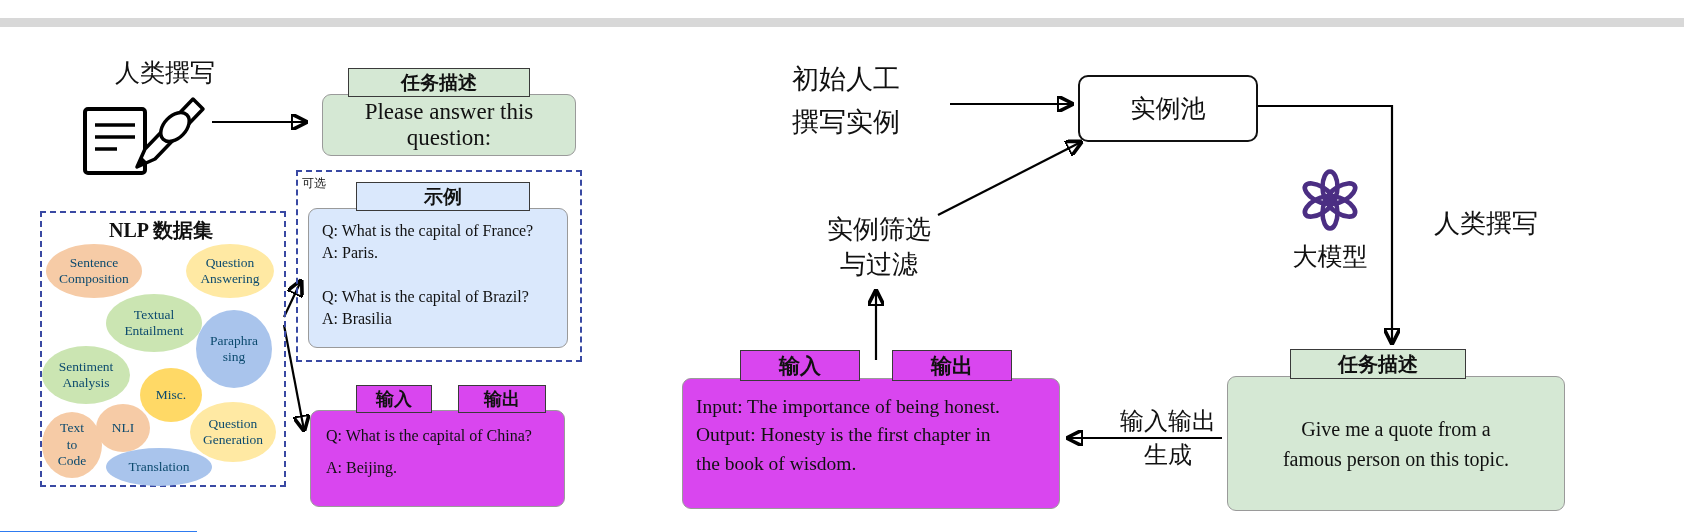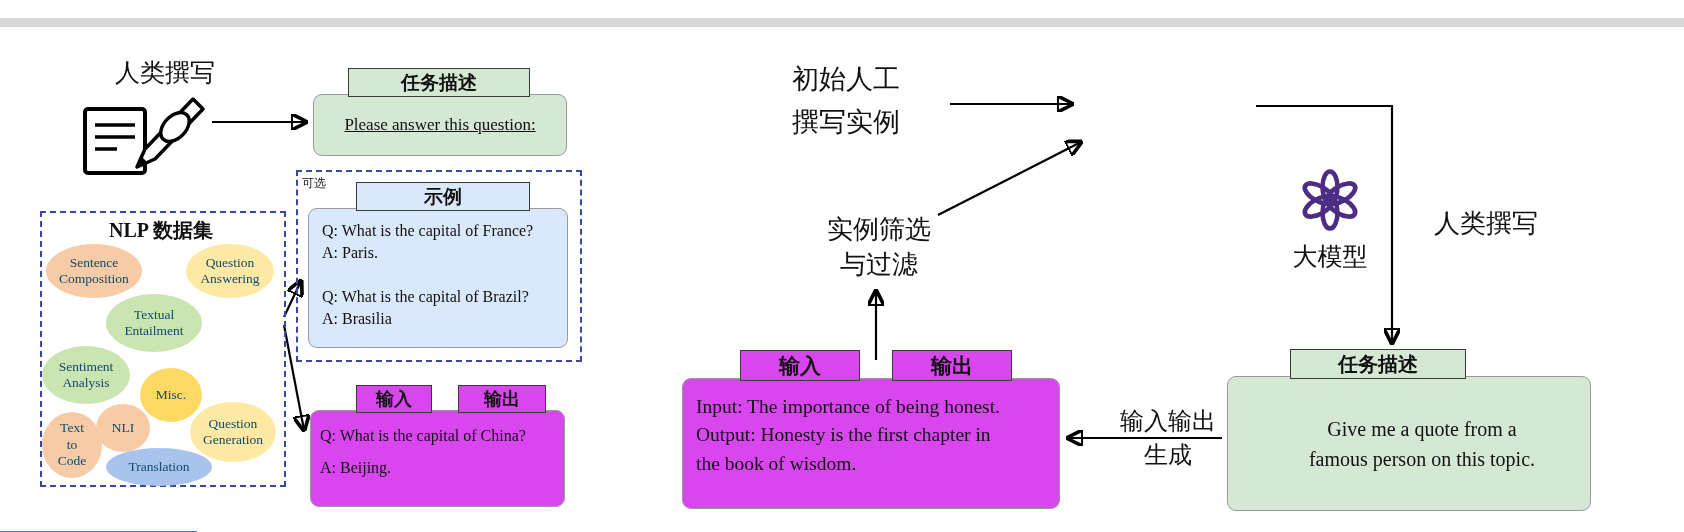--- a/index.html
+++ b/index.html
@@ -64,31 +64,33 @@
 
   <svg class="abs" style="left:80px;top:78px;width:128px;height:84px;z-index:3;" viewBox="0 0 128 84">
     <rect x="5" y="13" width="60" height="64" rx="3" fill="#fff" stroke="#000" stroke-width="4"></rect>
     <path d="M15 29 H55 M15 41 H55 M15 53 H37" stroke="#000" stroke-width="3.4" fill="none"></path>
     <path d="M113 3 L123 13 L75 63 L57 71 L65 53 Z" fill="#fff" stroke="#000" stroke-width="3.5" stroke-linejoin="round"></path>
     <path d="M62 61 L57 71 L67 66 Z" fill="#000"></path>
     <ellipse cx="95" cy="31" rx="17" ry="11" transform="rotate(-46 95 31)" fill="#fff" stroke="#000" stroke-width="3.5"></ellipse>
   </svg>
 
   <div class="tab fill-green" style="left:348px;top:50px;width:180px;height:27px;font-size:19px;">任务描述</div>
-  <div class="bodybox fill-green center-flex" style="left:313px;top:76px;width:252px;height:60px;font-size:17px;text-decoration:underline;">Please answer this question:</div>
+  <div class="bodybox fill-green center-flex" style="left:322px;top:76px;width:252px;height:60px;font-size:23px;">Please answer this question:</div>
 
   <div class="dashed-box" style="left:40px;top:193px;width:242px;height:272px;"></div>
   <div class="abs cn" style="left:40px;top:199px;width:242px;text-align:center;font-size:20px;font-weight:600;z-index:3;">NLP 数据集</div>
 
   <div class="blob blob-peach" style="left:46px;top:226px;width:96px;height:54px;">Sentence
 Composition</div>
   <div class="blob blob-yellow" style="left:186px;top:226px;width:88px;height:54px;">Question
 Answering</div>
   <div class="blob blob-green" style="left:106px;top:276px;width:96px;height:58px;">Textual
 Entailment</div>
+  <div class="blob blob-blue" style="left:196px;top:292px;width:76px;height:78px;">Paraphra
+sing</div>
   <div class="blob blob-green" style="left:42px;top:328px;width:88px;height:58px;">Sentiment
 Analysis</div>
   <div class="blob blob-gold" style="left:140px;top:350px;width:62px;height:54px;">Misc.</div>
   <div class="blob blob-peach" style="left:96px;top:386px;width:54px;height:48px;">NLI</div>
   <div class="blob blob-yellow" style="left:190px;top:384px;width:86px;height:60px;">Question
 Generation</div>
   <div class="blob blob-blue" style="left:106px;top:430px;width:106px;height:38px;">Translation</div>
   <div class="blob blob-peach" style="left:42px;top:394px;width:60px;height:66px;">Text
 to
 Code</div>
@@ -97,46 +99,47 @@
   <div class="abs cn" style="left:302px;top:157px;font-size:12px;z-index:3;">可选</div>
   <div class="tab fill-blue" style="left:356px;top:164px;width:172px;height:27px;font-size:19px;">示例</div>
   <div class="bodybox fill-blue pre" style="left:308px;top:190px;width:260px;height:140px;font-size:16px;line-height:1.38;padding:11px 6px 0 13px;box-sizing:border-box;">Q: What is the capital of France?
 A: Paris.
 
 Q: What is the capital of Brazil?
 A: Brasilia</div>
 
   <div class="tab fill-yellow" style="left:356px;top:367px;width:74px;height:26px;font-size:18px;">输入</div>
   <div class="tab fill-yellow" style="left:458px;top:367px;width:86px;height:26px;font-size:18px;">输出</div>
-  <div class="bodybox fill-yellow pre" style="left:310px;top:392px;width:255px;height:97px;font-size:16px;line-height:2.0;padding:9px 6px 0 9px;box-sizing:border-box;">Q: What is the capital of China?
+  <div class="bodybox fill-yellow pre" style="left:310px;top:392px;width:255px;height:97px;font-size:16px;line-height:2.0;padding:9px 6px 0 15px;box-sizing:border-box;">Q: What is the capital of China?
 A: Beijing.</div>
 
   <div class="abs cn pre" style="left:756px;top:40px;width:180px;text-align:center;font-size:27px;line-height:1.6;">初始人工
 撰写实例</div>
 
+  <div class="pool" style="left:1078px;top:57px;width:176px;height:63px;">实例池</div>
 
   <svg class="abs" style="left:1296px;top:148px;width:68px;height:68px;z-index:3;" viewBox="-34 -34 68 68">
     <g fill="none" stroke="#4b2e83" stroke-width="4.6">
       <ellipse cx="0" cy="-13" rx="7.5" ry="15.5"></ellipse>
       <ellipse cx="0" cy="-13" rx="7.5" ry="15.5" transform="rotate(60)"></ellipse>
       <ellipse cx="0" cy="-13" rx="7.5" ry="15.5" transform="rotate(120)"></ellipse>
       <ellipse cx="0" cy="-13" rx="7.5" ry="15.5" transform="rotate(180)"></ellipse>
       <ellipse cx="0" cy="-13" rx="7.5" ry="15.5" transform="rotate(240)"></ellipse>
       <ellipse cx="0" cy="-13" rx="7.5" ry="15.5" transform="rotate(300)"></ellipse>
     </g>
   </svg>
   <div class="abs cn" style="left:1280px;top:222px;width:100px;text-align:center;font-size:25px;">大模型</div>
 
   <div class="abs cn" style="left:1434px;top:188px;width:140px;font-size:26px;">人类撰写</div>
 
   <div class="abs cn pre" style="left:806px;top:194px;width:146px;text-align:center;font-size:26px;line-height:1.35;">实例筛选
 与过滤</div>
 
   <div class="tab fill-green" style="left:1290px;top:331px;width:174px;height:28px;font-size:20px;">任务描述</div>
-  <div class="bodybox fill-green center-flex pre" style="left:1227px;top:358px;width:336px;height:133px;font-size:20px;line-height:1.5;padding-left:26px;">Give me a quote from a
+  <div class="bodybox fill-green center-flex pre" style="left:1227px;top:358px;width:336px;height:133px;font-size:20px;line-height:1.5;">Give me a quote from a
 famous person on this topic.</div>
 
   <div class="abs cn pre" style="left:1108px;top:386px;width:120px;text-align:center;font-size:24px;line-height:1.42;z-index:2;">输入输出
 生成</div>
 
   <div class="tab fill-yellow" style="left:740px;top:332px;width:118px;height:29px;font-size:21px;">输入</div>
   <div class="tab fill-yellow" style="left:892px;top:332px;width:118px;height:29px;font-size:21px;">输出</div>
   <div class="bodybox fill-yellow pre" style="left:682px;top:360px;width:378px;height:131px;font-size:19.5px;line-height:1.45;padding:14px 6px 0 13px;box-sizing:border-box;">Input: The importance of being honest.
 Output: Honesty is the first chapter in
 the book of wisdom.</div>

